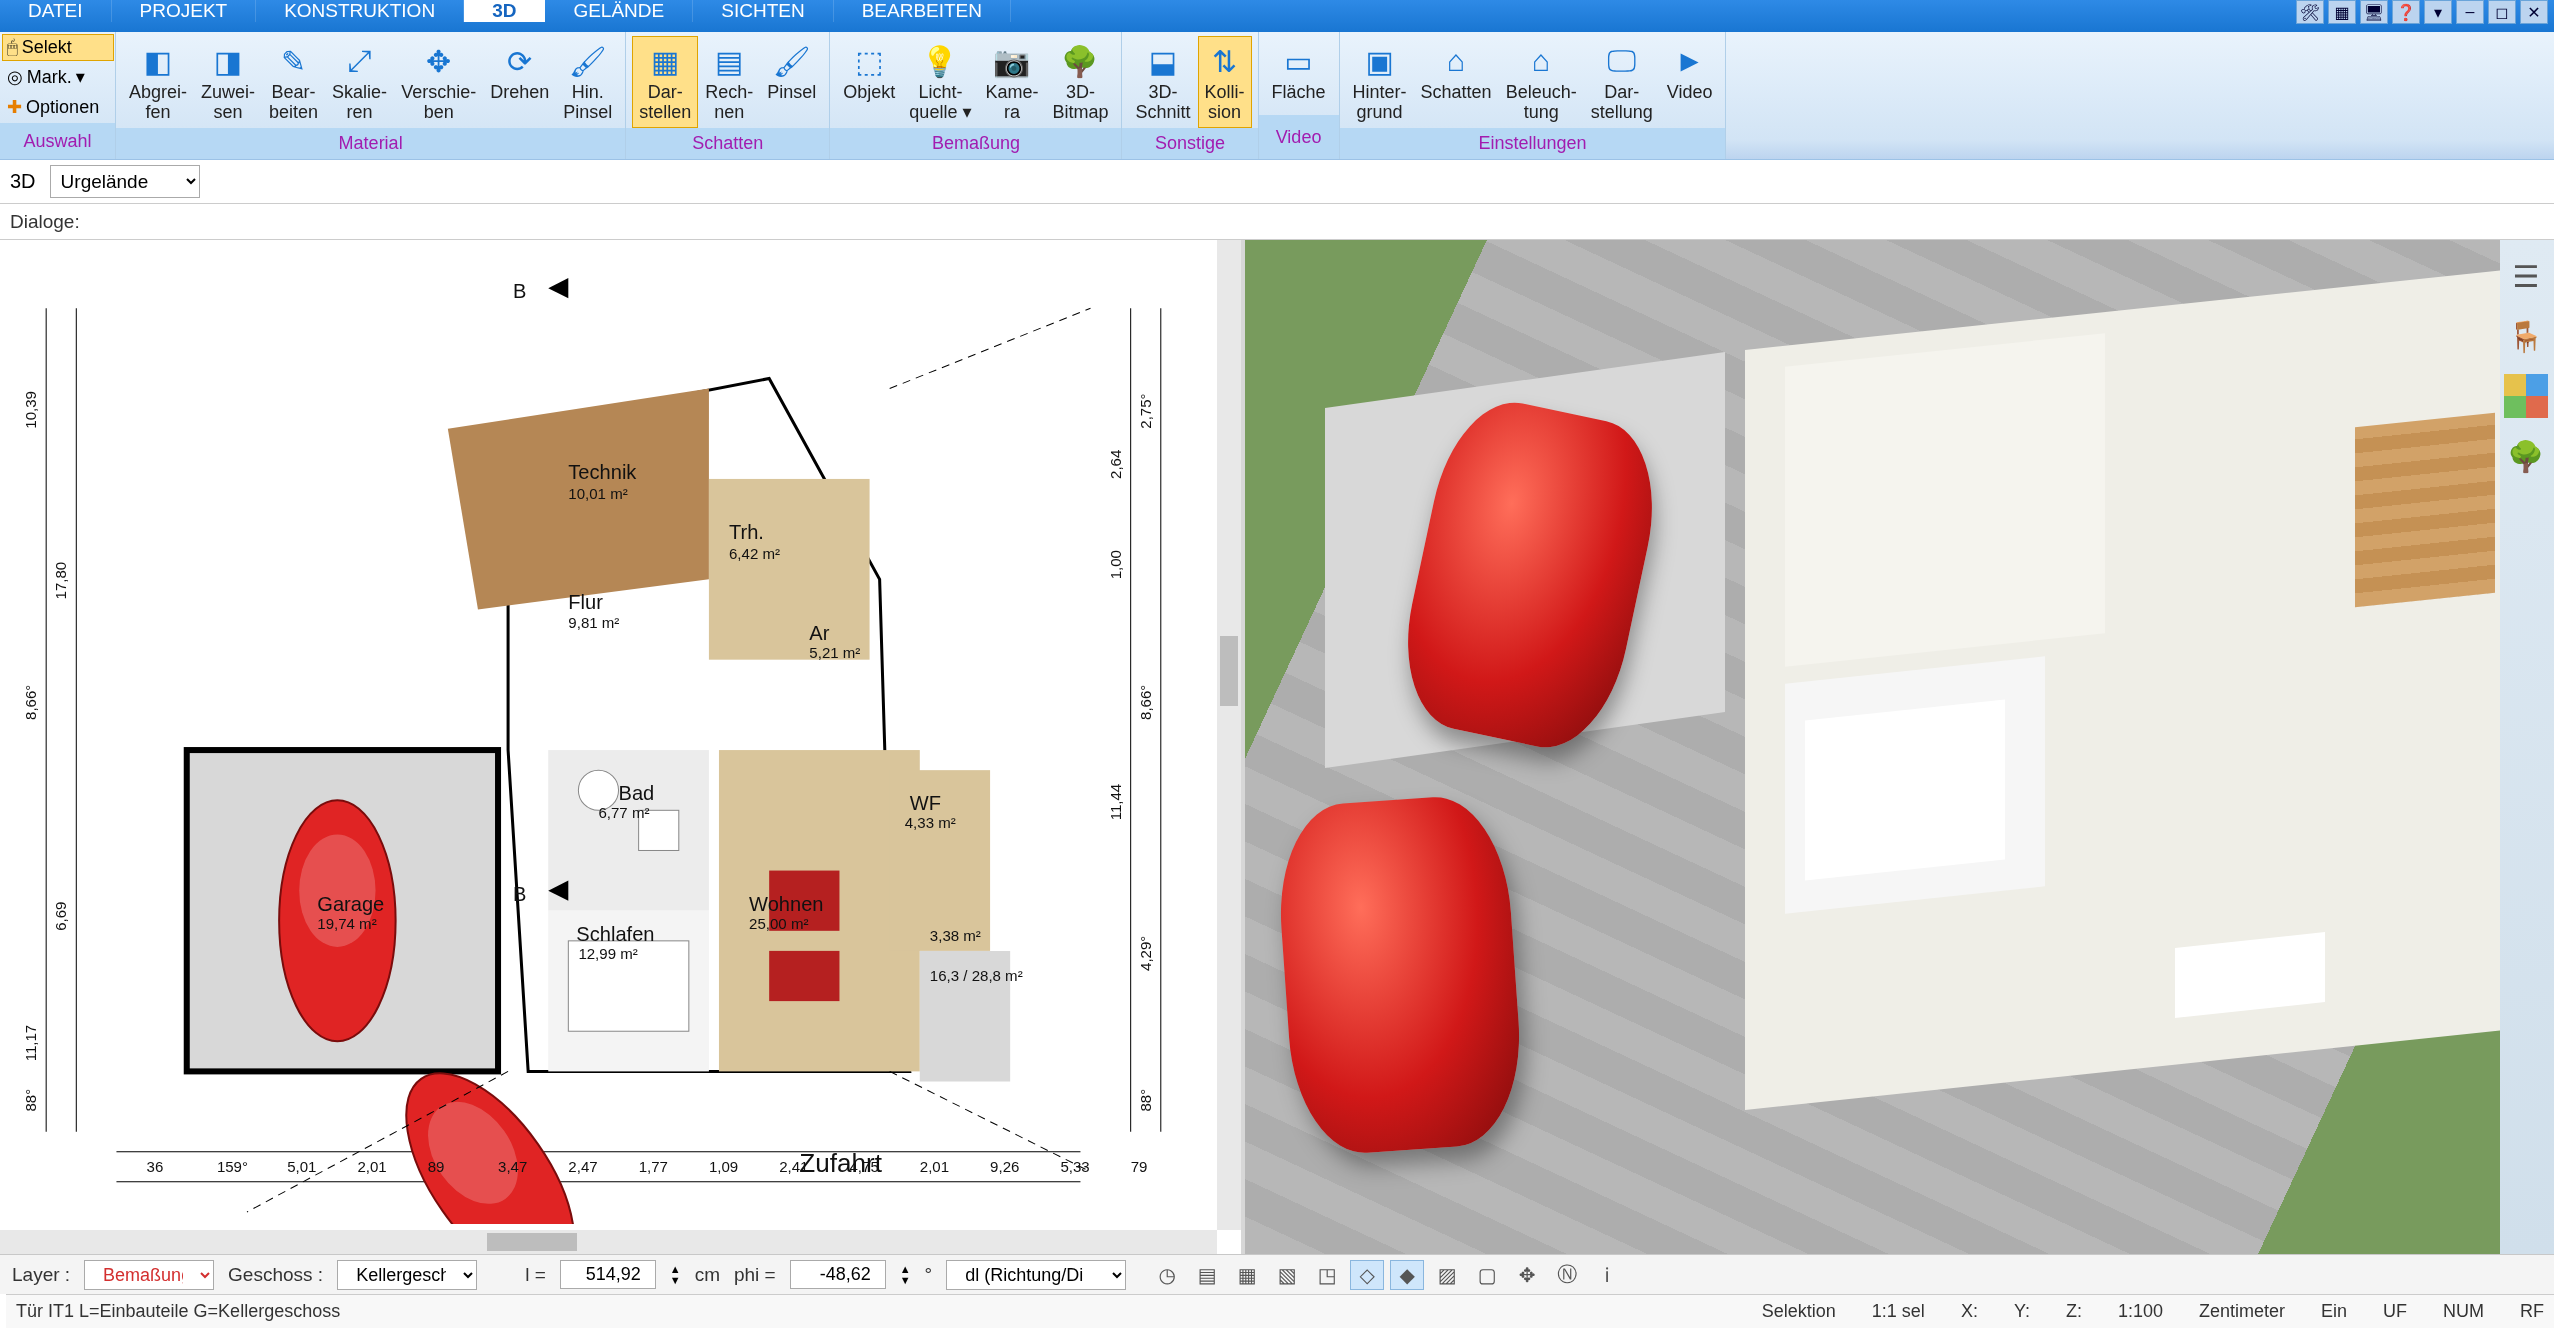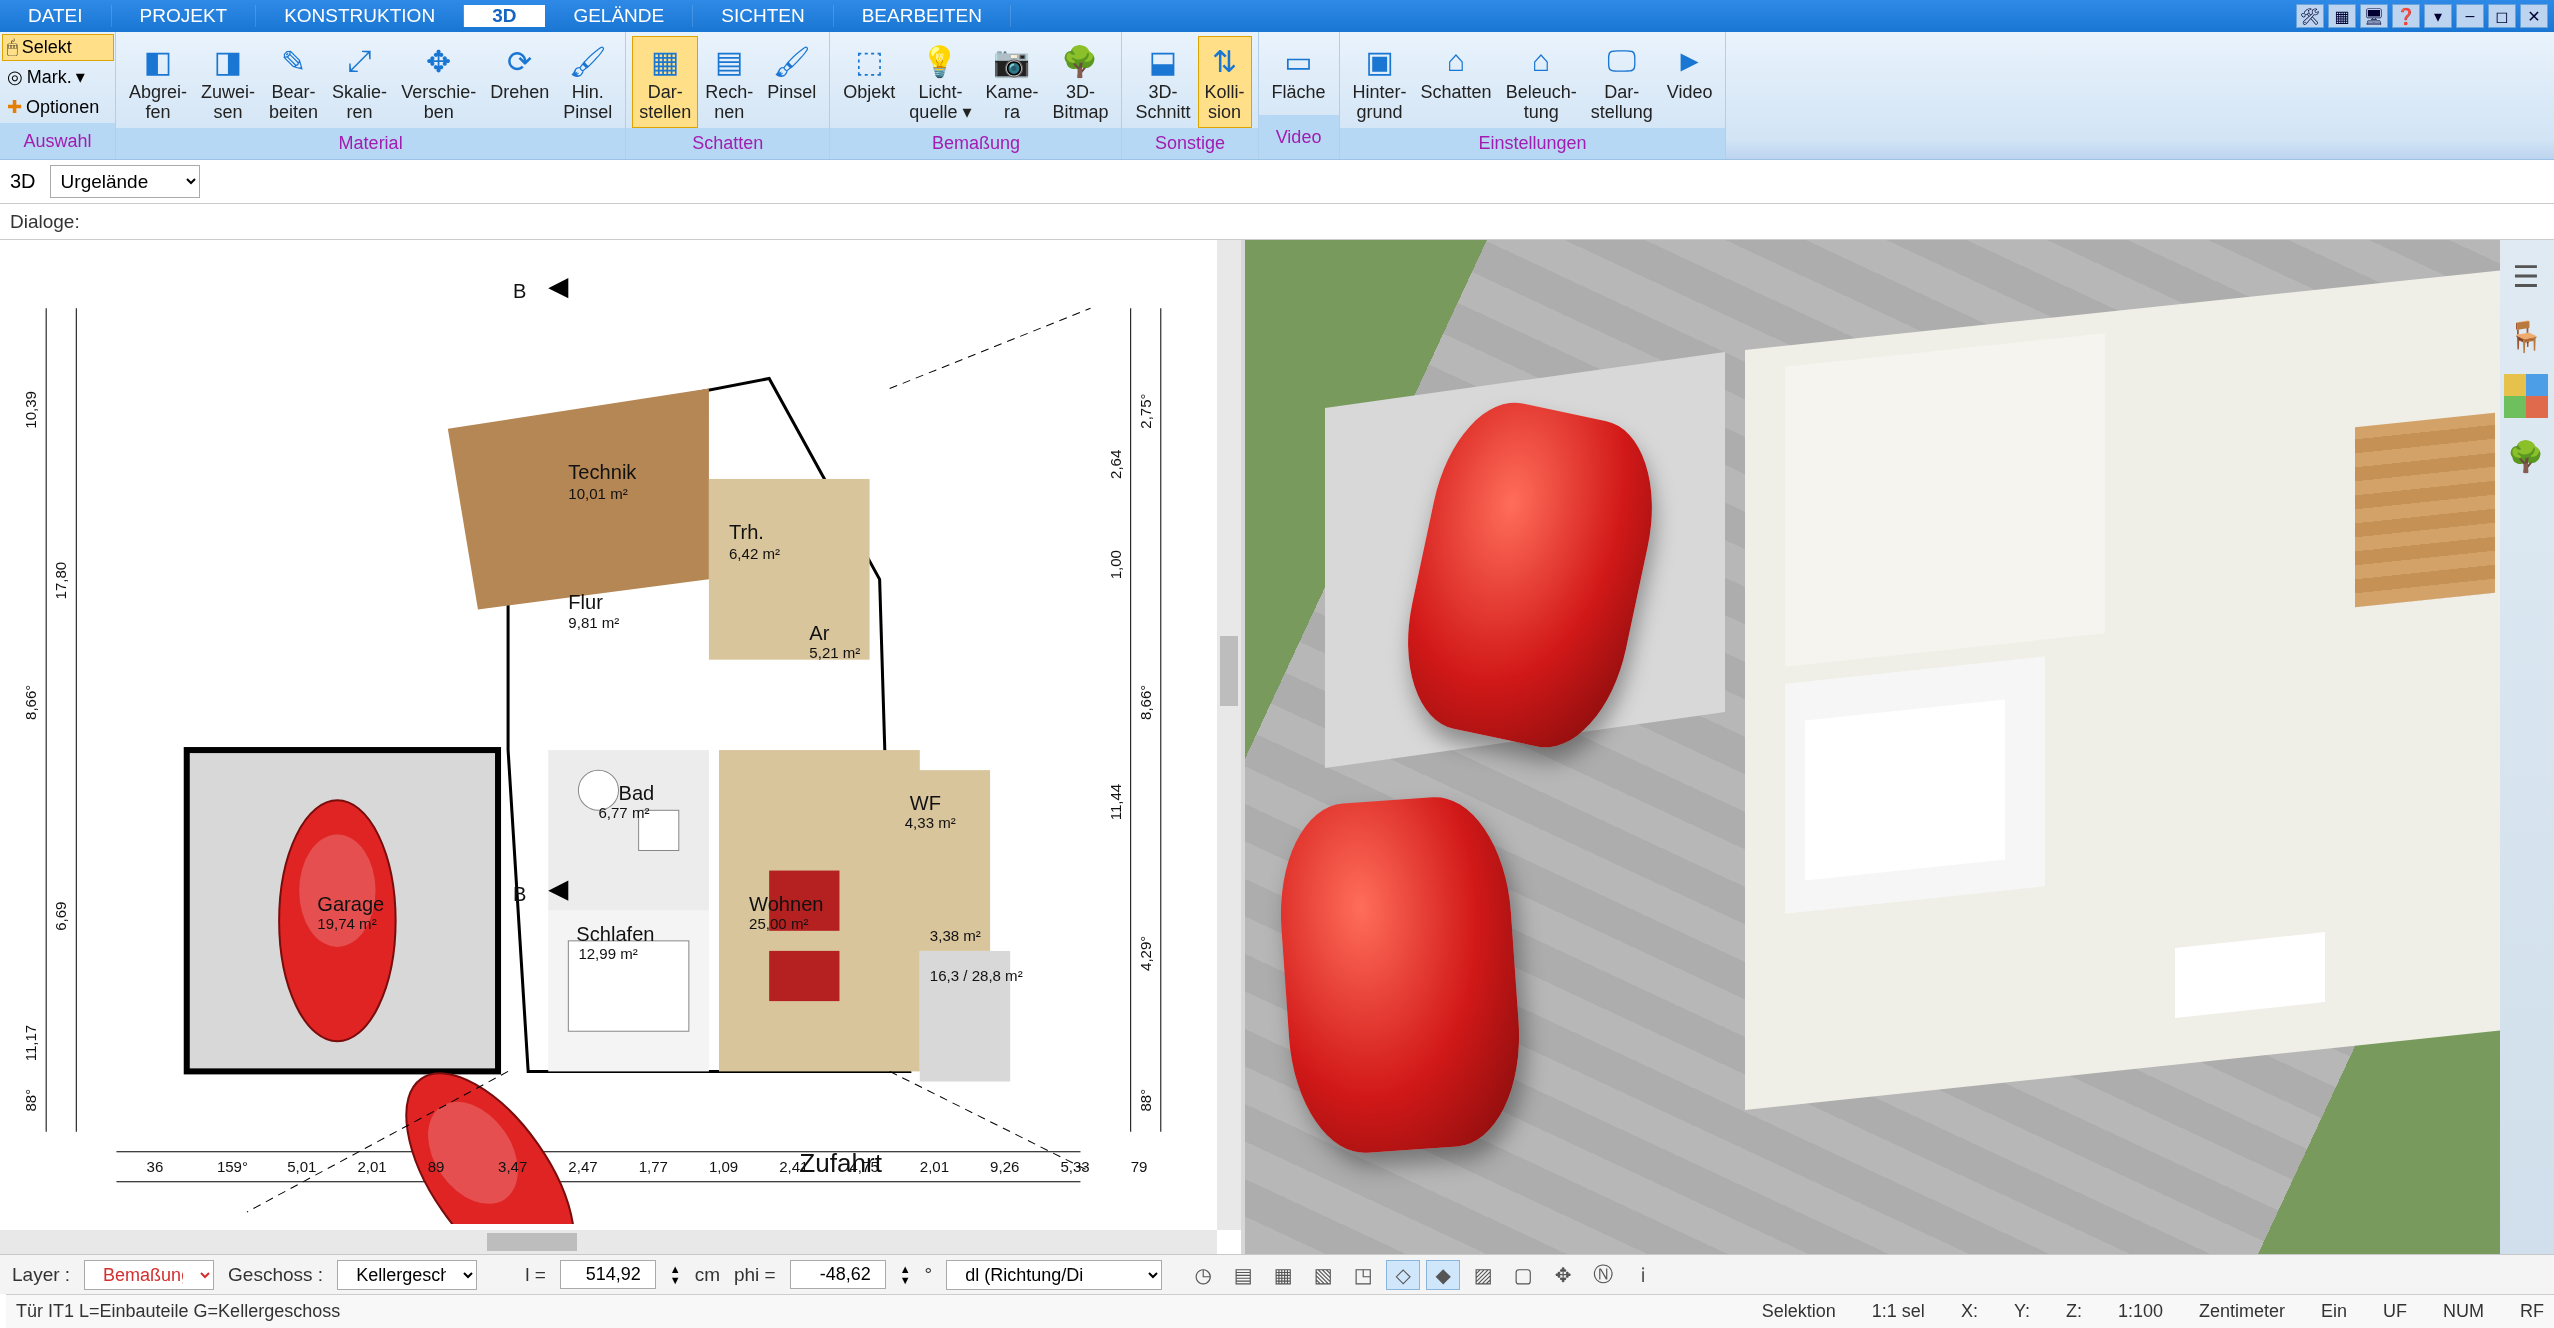--- a/index.html
+++ b/index.html
@@ -1,17 +1,17 @@
 <!DOCTYPE html>
 <html><head>
 <meta charset="utf-8">
 <style>
 * { margin: 0; padding: 0; box-sizing: border-box; font-family: "Segoe UI", Tahoma, sans-serif; }
 body { width: 2554px; height: 1328px; background: #fff; overflow: hidden; font-size: 20px; }
-.menubar { height: 32px; background: linear-gradient(#2e8ae6,#1976d2); display: flex; align-items: center; color: #fff; }
+.menubar { height: 32px; background: linear-gradient(#2e8ae6,#1976d2); display: flex; align-items: flex-start; color: #fff; }
 .menubar .tab { padding: 0 28px; display:flex; align-items:center; font-size: 19px; border-right:1px solid rgba(255,255,255,.15); cursor:default; }
 .menubar .tab.active { background:#fff; color:#1565c0; font-weight:600; }
 .winctrls { margin-left:auto; display:flex; align-items:center; gap:4px; padding-right:6px; }
 .winctrls .ic { width:28px; height:24px; background:#bcd4ef; display:flex; align-items:center; justify-content:center; font-size:16px; color:#003; border:1px solid #6aa4d9; }
 .ribbon { height:128px; background:linear-gradient(#e9f3fc,#d2e4f5 85%,#bcd4ef); border-bottom:1px solid #9cc2e6; display:flex; }
 .ribgrp { border-right:1px solid #b0cfe9; display:flex; flex-direction:column; }
 .ribgrp .items { flex:1; display:flex; align-items:flex-start; padding:4px 6px 0 6px; }
 .ribgrp .lbl { height:44px; background:#b6d8f4; text-align:center; font-size:18px; color:#a21caf; display:flex; align-items:center; justify-content:center; }
 .rbtn { display:flex; flex-direction:column; align-items:center; padding:4px 6px; text-align:center; border:1px solid transparent; }
 .rbtn.active { background:#ffe089; border:1px solid #e0a400; }
@@ -414,21 +414,21 @@
   <select style="width:140px"><option>Kellergesch</option></select>
   <span style="width:20px"></span>
   <span class="lab">l =</span>
   <input type="text" class="num" value="514,92" style="">
   <span style="display:flex;flex-direction:column;font-size:11px;line-height:1">▲<span>▼</span></span>
   <span class="lab">cm</span>
   <span class="lab">phi =</span>
   <input type="text" class="num" value="-48,62" style="">
   <span style="display:flex;flex-direction:column;font-size:11px;line-height:1">▲<span>▼</span></span>
   <span class="lab">°</span>
-  <select style="width:216px"><option>dl (Richtung/Di</option></select>
+  <select style="width:180px"><option>dl (Richtung/Di</option></select>
   <div class="iconrow">
     <div class="ib">◷</div>
     <div class="ib">▤</div>
     <div class="ib">▦</div>
     <div class="ib">▧</div>
     <div class="ib">◳</div>
     <div class="ib act">◇</div>
     <div class="ib act">◆</div>
     <div class="ib">▨</div>
     <div class="ib">▢</div>

